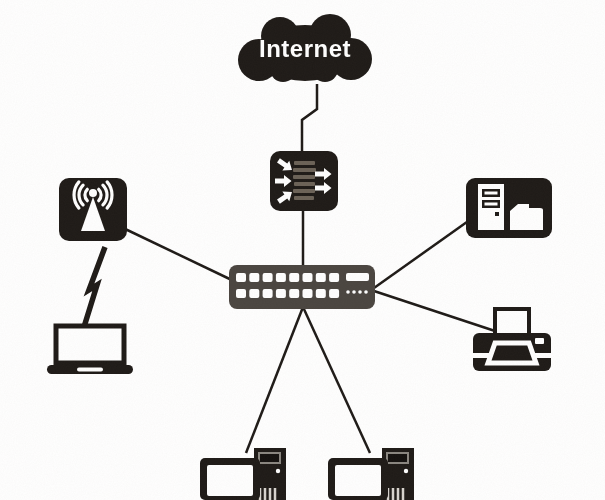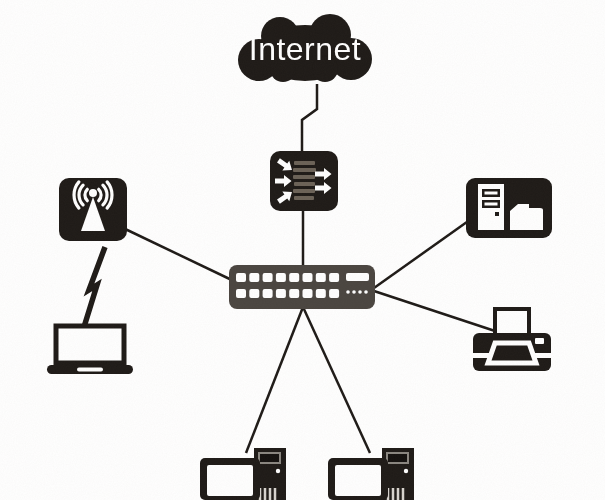--- a/index.html
+++ b/index.html
@@ -25,22 +25,22 @@
     position: absolute;
     z-index: 2;
   }
   .node svg { display: block; }
   .cloud-label {
     position: absolute;
     left: 50%;
     top: 47%;
     transform: translate(-50%, -50%);
     color: #ffffff;
-    font-weight: normal;
-    font-size: 32px;
+    font-weight: bold;
+    font-size: 24px;
     letter-spacing: 0.5px;
     white-space: nowrap;
   }
   .grain {
     position: absolute;
     left: 0; top: 0;
     width: 605px; height: 500px;
     z-index: 3;
     pointer-events: none;
     opacity: 0.05;

